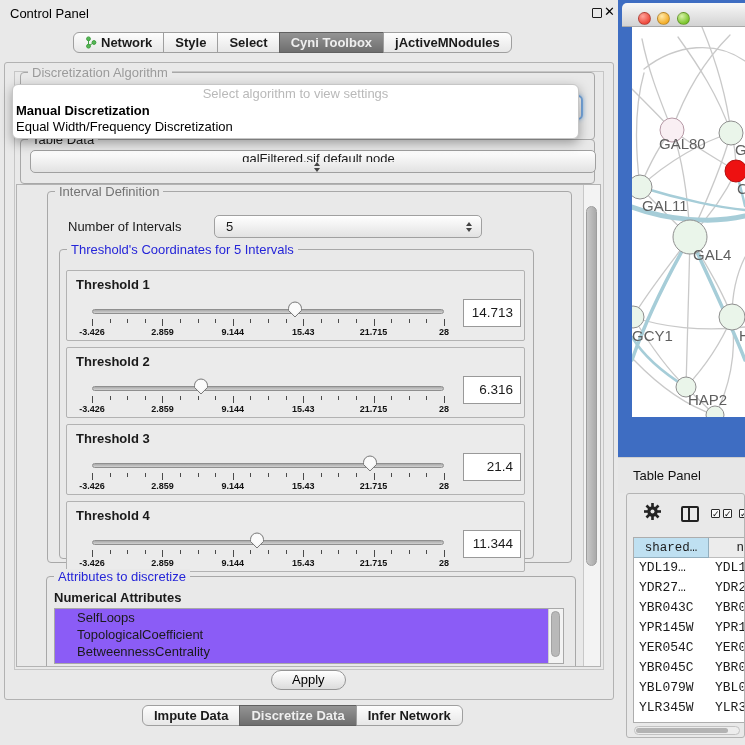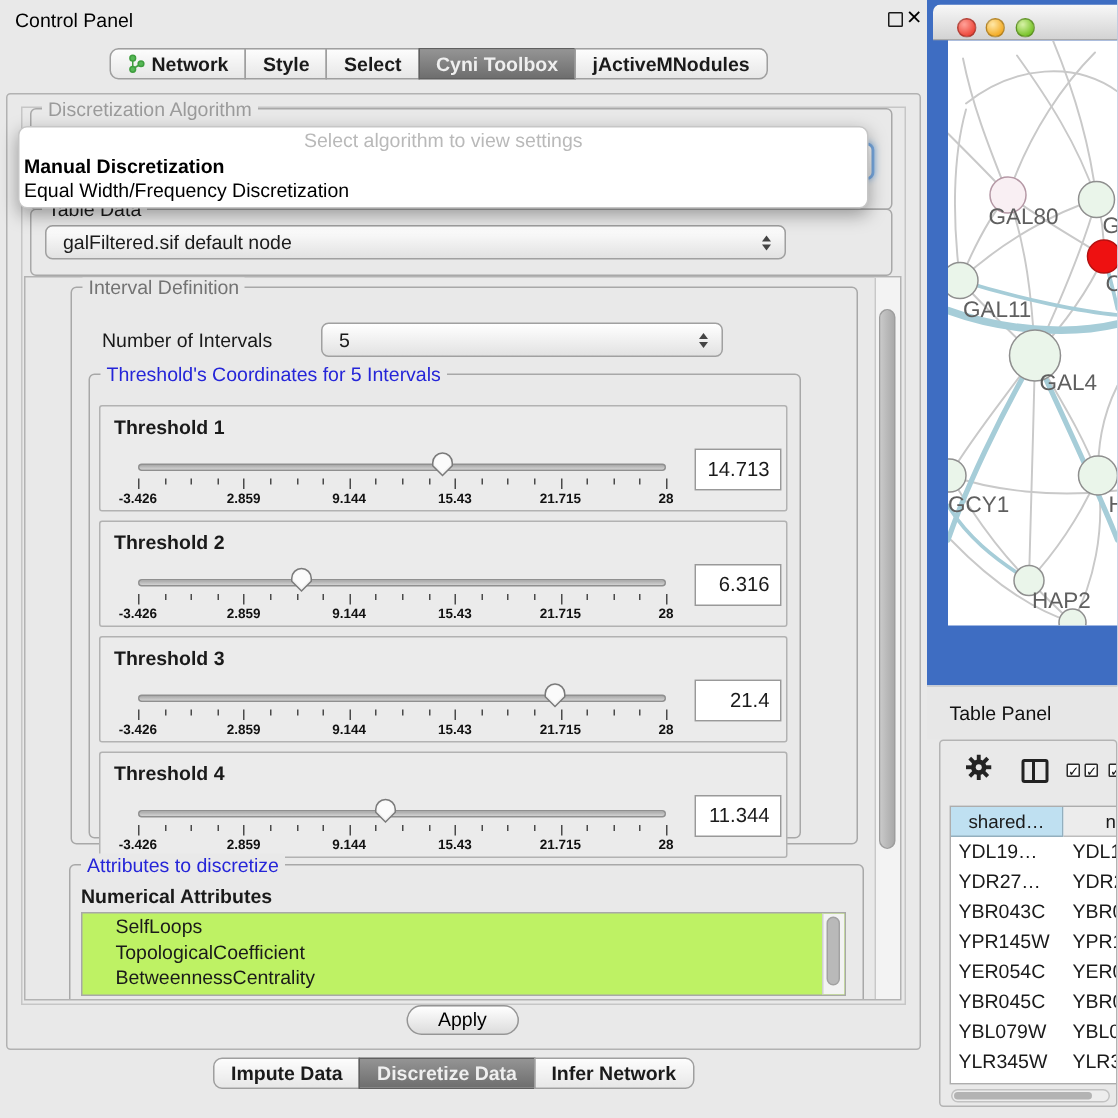--- a/index.html
+++ b/index.html
@@ -57,21 +57,21 @@
   #popup{
     left:12px;top:84px;width:565px;height:53px;z-index:30;
     background:#fff;border:1px solid #c6c6c6;border-radius:6px;
     box-shadow:0 4px 12px rgba(0,0,0,0.35);
   }
   #popup-hint{height:18px;line-height:18px;text-align:center;color:#b9b9b9;font-size:13px;}
   .popup-item{height:16px;line-height:16px;padding-left:3px;font-size:13px;color:#000;white-space:nowrap;}
   .popup-item.bold{font-weight:bold;}
 
   #tabledata-group{left:20px;top:139px;width:573px;height:43px;}
-  #tabledata-combo{left:30px;top:150px;width:494px;height:23px;}
+  #tabledata-combo{left:30px;top:150px;width:566px;height:23px;flex-direction:column;}
 
   #scrollpane{left:16px;top:184px;width:585px;height:483px;border:1px solid #b3b3b3;box-sizing:border-box;overflow:hidden;background:#e9e9e9;}
   #vscroll-track{left:566px;top:0;width:17px;height:481px;background:#f3f3f3;border-left:1px solid #c8c8c8;}
   #vscroll-thumb{left:569px;top:21px;width:11px;height:360px;border-radius:6px;background:linear-gradient(90deg,#c9c9c9,#a9a9a9);border:1px solid #9d9d9d;box-sizing:border-box;}
 
   #interval-group{left:30px;top:6px;width:523px;height:370px;}
   #noi-label{left:20px;top:27px;font-weight:normal;}
   #noi-combo{left:166px;top:23px;width:268px;height:23px;}
   #thresholds-group{left:11px;top:57px;width:473px;height:308px;}
 
@@ -79,21 +79,21 @@
   .t-label{position:absolute;left:9px;top:6px;font-weight:bold;font-size:13px;}
   .t-track{position:absolute;left:25px;top:38px;width:352px;height:5px;background:linear-gradient(#a9a9a9,#d2d2d2);border:1px solid #8f8f8f;border-radius:3px;box-sizing:border-box;}
   .t-thumb{position:absolute;top:30px;width:16px;height:17px;}
   .tick{position:absolute;width:1px;background:#4a4a4a;}
   .tick-label{position:absolute;top:56px;font-size:9px;font-weight:bold;color:#111;transform:translateX(-50%);white-space:nowrap;}
   .t-value{position:absolute;left:396px;top:28px;width:58px;height:28px;background:#fff;border:1px solid #999;box-sizing:border-box;
            text-align:right;padding-right:7px;line-height:26px;font-size:13.5px;}
 
   #attr-group{left:29px;top:391px;width:528px;height:150px;}
   #attr-label{left:7px;top:13px;font-weight:bold;}
-  #attr-list{left:7px;top:31px;width:510px;height:56px;background:#bef264;border:1px solid #a8a8a8;box-sizing:border-box;overflow:hidden;}
+  #attr-list{left:7px;top:31px;width:510px;height:56px;background:#8b5cf6;border:1px solid #a8a8a8;box-sizing:border-box;overflow:hidden;}
   .attr-item{height:17px;line-height:17px;padding-left:22px;font-size:13px;white-space:nowrap;}
   #attr-vtrack{position:absolute;right:0;top:0;bottom:0;width:14px;background:#f3f3f3;border-left:1px solid #d0d0d0;}
   #attr-vthumb{position:absolute;left:2px;top:2px;width:9px;height:46px;border-radius:5px;background:#b9b9b9;border:1px solid #a2a2a2;box-sizing:border-box;}
 
   #apply-btn{left:271px;top:670px;height:20px;padding:0 20px;line-height:18px;font-size:13px;
     background:linear-gradient(#ffffff,#dcdcdc);border:1px solid #959595;border-radius:10px;}
 
   
   #net-window{left:618px;top:0;width:127px;height:457px;}
   #net-titlebar{left:4px;top:3px;width:123px;height:24px;border-radius:5px 0 0 0;
@@ -105,21 +105,21 @@
   #net-canvas{left:14px;top:27px;width:113px;height:390px;background:#fff;overflow:hidden;}
 
   
   #tablepanel-bar{left:618px;top:457px;width:127px;height:36px;background:#e7e7e7;border-top:1px solid #cfcfcf;box-sizing:border-box;}
   #tablepanel-title{left:15px;top:10px;font-size:13px;color:#111;}
   #table-frame{left:626px;top:493px;width:119px;height:245px;border:1px solid #b4b4b4;border-radius:3px;background:#e9e9e9;box-sizing:border-box;overflow:hidden;}
   #tf-split{left:54px;top:12px;width:14px;height:12px;border:2px solid #222;border-radius:2px;}
   #tf-split::after{content:"";position:absolute;left:5px;top:0;width:2px;height:12px;background:#222;}
   .mini-check{position:absolute;top:15px;width:9px;height:9px;border:1px solid #2a2a2a;border-radius:1px;
     font-size:9px;line-height:8px;text-align:center;color:#111;background:#fbfbfb;box-sizing:border-box;}
-  #ptable{left:6px;top:43px;width:113px;height:186px;background:#fff;border:1px solid #adadad;box-sizing:border-box;overflow:hidden;}
+  #ptable{left:6px;top:43px;width:113px;height:186px;background:#fff;border:1px solid #adadad;box-sizing:border-box;overflow:hidden;font-family:Liberation Mono, monospace;}
   .th-cell{position:absolute;top:0;height:20px;line-height:20px;font-size:12.5px;box-sizing:border-box;}
   #th-1{left:0;width:75px;background:#bfe0f1;border-right:1px solid #93afbe;border-bottom:1px solid #93afbe;text-align:center;}
   #th-2{left:75px;width:38px;background:#ececec;border-bottom:1px solid #bdbdbd;text-align:right;padding-right:3px;}
   .p-row{position:absolute;left:0;width:113px;height:20px;line-height:20px;font-size:13px;white-space:nowrap;}
   .p-c1{position:absolute;left:5px;width:68px;overflow:hidden;}
   .p-c2{position:absolute;left:81px;width:32px;overflow:hidden;}
   #hscroll{left:7px;top:232px;width:106px;height:9px;background:#ededed;border:1px solid #c2c2c2;border-radius:5px;box-sizing:border-box;}
   #hscroll-thumb{left:1px;top:1px;width:92px;height:5px;border-radius:3px;background:#b3b3b3;}
 </style>
 </head>

